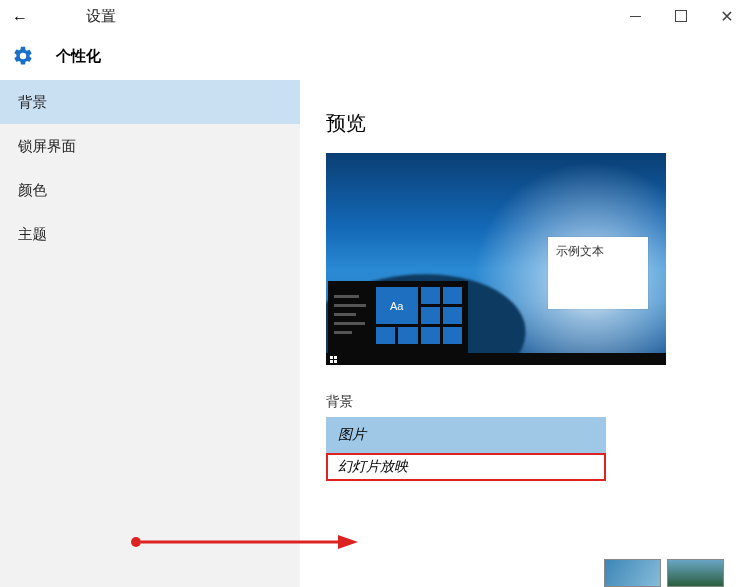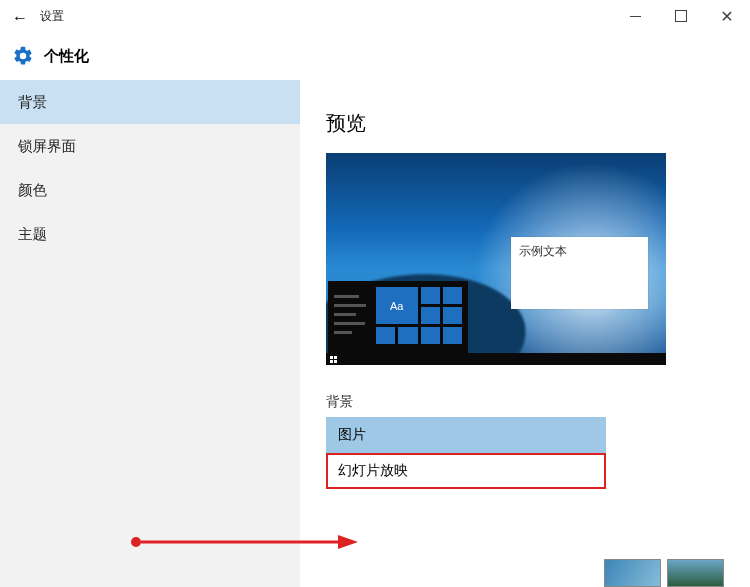--- a/index.html
+++ b/index.html
@@ -2,29 +2,29 @@
 <html><head>
 <meta charset="utf-8">
 <style>
   * { box-sizing: border-box; }
   html, body { margin:0; padding:0; font-family: "Segoe UI","Microsoft YaHei",sans-serif; background:#fff; }
   body { width:750px; height:587px; overflow:hidden; position:relative; }
 
   
   .titlebar { height:32px; display:flex; align-items:center; }
   .titlebar .back { width:40px; text-align:center; font-size:16px; cursor:pointer; }
-  .titlebar .title { font-size:12px; color:#222; }
+  .titlebar .title { font-size:15px; color:#222;margin-left:46px; }
   .titlebar .spacer { flex:1; }
   .wbtn { width:46px; height:32px; display:flex; align-items:center; justify-content:center; font-size:14px; color:#444; cursor:pointer; }
   .wbtn-min::before { content:""; display:block; width:11px; border-top:1px solid #444; }
   .wbtn-max::before { content:""; display:block; width:10px; height:10px; border:1px solid #444; }
   .wbtn-close { font-size:16px; }
 
   
-  .header { height:48px; display:flex; align-items:center; padding:0 12px 0 12px; }
+  .header { height:48px; display:flex; align-items:center; padding:0 12px 0 12px;gap:12px; }
   .gear { width:22px; height:22px; color:#1a6fc9; margin-right:10px; }
   .header .h-title { font-size:15px; font-weight:600; }
   .header .spacer { flex:1; }
   .searchwrap { width:280px; height:30px; border:1px solid #888; display:flex; align-items:center; padding:0 8px; color:#777; margin-right:6px; }
   .searchwrap input { flex:1; border:none; outline:none; font-size:13px; color:#333; background:transparent; }
   .searchwrap .sicon { width:14px; height:14px; color:#777; }
 
   
   .body { display:flex; height:calc(587px - 32px - 48px); }
   .sidebar { width:300px; background:#f2f2f2; padding-top:0; }
@@ -34,42 +34,42 @@
   .content { flex:1; padding:10px 26px 0 26px; position:relative; }
   .section-title { font-size:20px; margin:20px 0 16px; }
 
   
   .preview { width:340px; height:212px; position:relative; overflow:hidden;
     background:
       radial-gradient(circle at 78% 60%, rgba(255,255,255,0.9) 0%, rgba(255,255,255,0.5) 14%, rgba(255,255,255,0) 40%),
       linear-gradient(180deg,#0a3e74 0%, #1368b6 35%, #2a8ad3 55%, #2b83c9 70%, #0e4b8a 100%);
   }
   .hill { position:absolute; bottom:-40px; left:-30px; width:230px; height:130px; background:#0d3a60; border-radius:50%; transform:rotate(-6deg); filter:blur(1px); }
-  .samplewin { position:absolute; top:84px; right:18px; width:137px; height:72px; background:#fff; padding:6px 8px; font-size:12px; color:#333; box-shadow:0 0 0 1px rgba(0,0,0,0.05); }
+  .samplewin { position:absolute; top:84px; right:18px; width:100px; height:72px; background:#fff; padding:6px 8px; font-size:12px; color:#333; box-shadow:0 0 0 1px rgba(0,0,0,0.05); }
   .taskbar { position:absolute; bottom:0; left:0; right:0; height:12px; background:#0a0a0a; }
   .startbtn { position:absolute; bottom:0; left:0; width:14px; height:12px; background:#0a0a0a; display:flex; align-items:center; justify-content:center; }
   .winlogo { display:grid; grid-template-columns:3px 3px; grid-template-rows:3px 3px; gap:1px; }
   .winlogo span { background:#fff; }
   .startmenu { position:absolute; bottom:12px; left:2px; width:140px; height:72px; background:#0a0a0a; }
   .tiles { position:absolute; left:48px; top:6px; right:6px; bottom:6px; display:grid; grid-template-columns:repeat(4,1fr); grid-template-rows:repeat(3,1fr); gap:3px; }
   .tiles div { background:#1f6fc0; }
   .tiles .big { grid-column:1 / span 2; grid-row:1 / span 2; display:flex; align-items:center; justify-content:center; color:#fff; font-size:11px; }
   .aplist { position:absolute; left:6px; top:8px; width:36px; }
   .aplist i { display:block; height:3px; background:#555; margin:6px 0 4px; }
   .aplist i:first-child { width:70%; }
   .aplist i:nth-child(2) { width:90%; }
   .aplist i:nth-child(3) { width:60%; }
   .aplist i:nth-child(4) { width:85%; }
   .aplist i:nth-child(5) { width:50%; }
 
   .label { font-size:13.5px; color:#333; margin-top:28px; }
   .combo { margin-top:6px; width:280px; }
-  .combo .opt { height:36px; display:flex; align-items:center; padding:0 12px; font-size:14px; background:#fff; }
+  .combo .opt { height:36px; display:flex; align-items:center; padding:0 12px; font-size:14px; background:#fff;font-style:italic; }
   .combo .opt.sel { background:#9fc7e6; }
-  .combo .opt.hl { border:2px solid #d22; height:36px; padding:0 10px;align-items:center; }
+  .combo .opt.hl { border:2px solid #d22; height:28px; padding:0 10px;align-items:center; }
   .combo-wrap { position:relative; }
 
   .thumbs { position:absolute; bottom:0; right:26px; width:120px; height:28px; display:flex; gap:6px; }
   .thumbs div { flex:1; background:linear-gradient(#6aa6c5,#2b5e40); border:1px solid #888; }
   .thumbs div:first-child { background:linear-gradient(120deg,#3d86b7,#86bcd9); }
 
   .arrow-annotation { position:absolute;  pointer-events:none; left:130px; top:532px; width:230px; height:20px; }
 </style>
 </head>
 <body>

